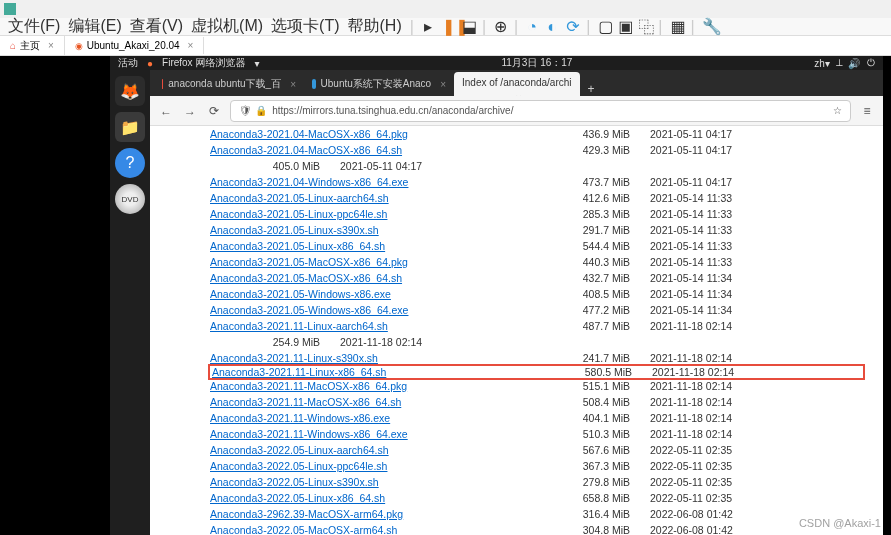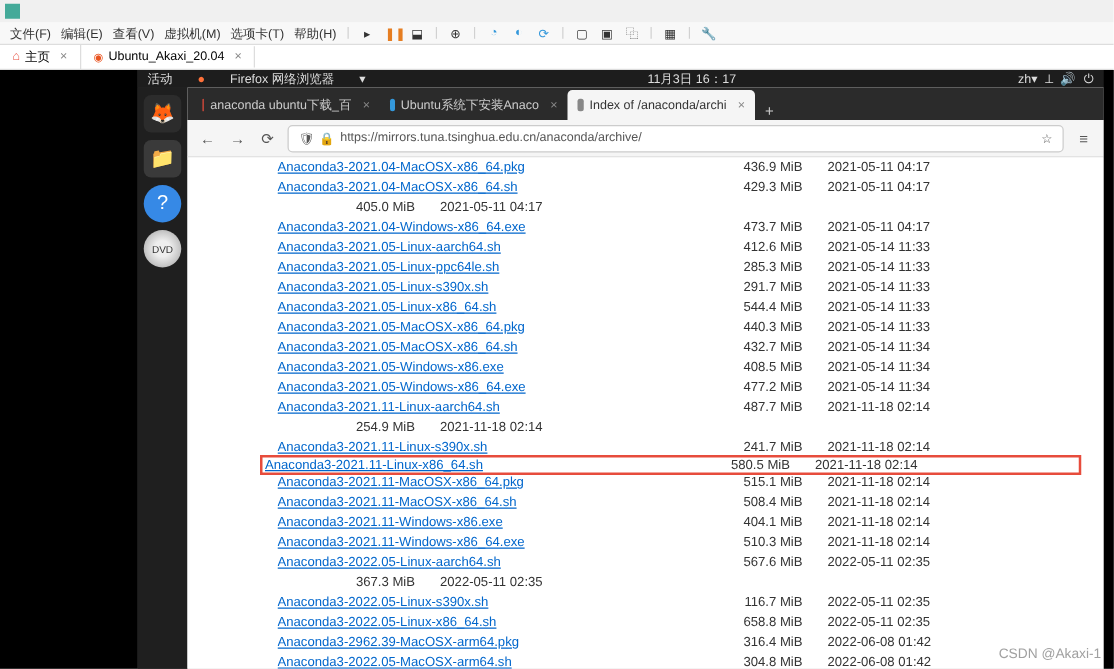--- a/index.html
+++ b/index.html
@@ -1,71 +1,71 @@
 <!DOCTYPE html>
 <html><head>
 <meta charset="utf-8">
 <style>
   * { margin: 0; padding: 0; box-sizing: border-box; font-family: Arial, sans-serif; }
   body { width: 891px; height: 535px; background: #fff; overflow: hidden; position: relative; }
   
   .vm-titlebar { height: 18px; background: #f0f0f0; display: flex; align-items: center; padding: 0 4px; font-size: 10px; color: #333; }
   .vm-titlebar .vm-icon { width: 12px; height: 12px; background: #4a9; margin-right: 4px; }
   
-  .vm-menubar { height: 18px; background: #f8f8f8; display: flex; align-items: center; padding: 0 8px; font-size: 10px; color: #333; gap: 8px; border-bottom: 1px solid #ddd; }
+  .vm-menubar { height: 18px; background: #f8f8f8; display: flex; align-items: center; padding: 0 8px; font-size: 16px; color: #333; gap: 8px; border-bottom: 1px solid #ddd; }
   .vm-menubar span.sep { color: #ccc; }
   .vm-toolbar-icon { display: inline-block; width: 12px; text-align: center; }
   .vm-toolbar-icon.orange { color: #e67e22; }
   .vm-toolbar-icon.blue { color: #3498db; }
   
   .vm-tabs { height: 20px; background: #fff; display: flex; align-items: center; font-size: 10px; border-bottom: 1px solid #ddd; }
   .vm-tab { padding: 3px 10px; border-right: 1px solid #ddd; display: flex; align-items: center; gap: 4px; }
   .vm-tab .home-icon { color: #e74c3c; }
   .vm-tab .ubuntu-icon { color: #e95420; font-size: 9px; }
   .vm-tab .close { color: #888; margin-left: 4px; }
   
   .vm-content { display: flex; height: calc(100% - 56px); background: #000; }
   .vm-black-left { width: 110px; background: #000; }
   .vm-black-right { width: 8px; background: #000; }
   
   .ubuntu-area { flex: 1; display: flex; flex-direction: column; background: #2c2c2c; }
   
   .ubuntu-topbar { height: 22px; background: #1d1d1d; display: flex; align-items: center; color: #ddd; font-size: 10px; padding: 0 8px; }
-  .ubuntu-topbar .left { display: flex; gap: 20px; align-items: center; }
+  .ubuntu-topbar .left { display: flex; gap: 9px; align-items: center; }
   .ubuntu-topbar .center { flex: 1; text-align: center; }
   .ubuntu-topbar .right { display: flex; gap: 6px; align-items: center; }
   .ubuntu-topbar .ff-icon { color: #ff7139; }
   
   .ubuntu-body { flex: 1; display: flex; }
   .ubuntu-dock { width: 40px; background: rgba(30,30,30,0.9); display: flex; flex-direction: column; align-items: center; gap: 6px; padding-top: 6px; }
   .dock-item { width: 30px; height: 30px; border-radius: 6px; display: flex; align-items: center; justify-content: center; font-size: 16px; }
   .dock-ff { background: #2c2c2c; color: #ff7139; }
   .dock-files { background: #3a3a3a; color: #ccc; }
   .dock-help { background: #3689e6; color: #fff; border-radius: 50%; }
   .dock-dvd { background: radial-gradient(circle,#eee 30%,#ccc 60%,#999 100%); border-radius: 50%; font-size:8px; color:#333; }
   
   .browser-area { flex: 1; display: flex; flex-direction: column; background: #fff; }
   .browser-tabs { height: 26px; background: #2b2b2b; display: flex; align-items: flex-end; padding-left: 4px; }
   .browser-tab { height: 24px; padding: 0 8px; display: flex; align-items: center; gap: 5px; font-size: 10px; color: #ccc; border-radius: 4px 4px 0 0; max-width: 150px; overflow: hidden; white-space: nowrap; }
-  .browser-tab.active { background: #f5f5f5; color: #333; }
+  .browser-tab.active { background: #f5f5f5; color: #333; flex-direction: column; }
   .browser-tab .favicon { width: 10px; height: 10px; display: inline-block; }
   .fav-red { background: #e74c3c; border-radius: 2px; }
   .fav-blue { background: #3498db; border-radius: 2px; }
   .fav-gray { background: #888; border-radius: 2px; }
   .browser-tab .close { color: #888; margin-left: 4px; }
   .newtab { color: #ccc; padding: 0 8px; font-size: 12px; }
   
   .url-bar { height: 30px; background: #f5f5f5; display: flex; align-items: center; padding: 0 8px; gap: 8px; border-bottom: 1px solid #ddd; }
   .nav-btn { width: 16px; text-align: center; color: #555; font-size: 12px; cursor: pointer; }
   .url-field { flex: 1; height: 22px; background: #fff; border: 1px solid #ccc; border-radius: 4px; display: flex; align-items: center; padding: 0 8px; font-size: 10px; color: #555; gap: 4px; }
   .url-field .lock { color: #555; }
   .url-field .star { margin-left: auto; color: #555; }
   
   .page-content { flex: 1; background: #fff; overflow: hidden; padding: 0 20px 0 60px; font-family: "Courier New", monospace; font-size: 10.5px; }
-  .file-row { display: flex; height: 16px; align-items: center; margin-left: 12px; }
+  .file-row { display: flex; height: 16px; align-items: center; }
   .file-row.highlighted { border: 2px solid #e74c3c; margin: -2px; padding: 0 2px; }
   .file-name { width: 310px; color: #0066cc; text-decoration: underline; white-space: nowrap; overflow: hidden; }
   .file-size { width: 130px; color: #333; text-align: right; padding-right: 20px; }
   .file-date { width: 130px; color: #333; }
   
   .watermark { position: absolute; bottom: 6px; right: 10px; font-size: 11px; color: rgba(120,120,120,0.7); font-family: Arial; }
 </style>
 </head>
 <body>
 
@@ -272,26 +272,27 @@
               <span class="file-name">Anaconda3-2021.11-Windows-x86_64.exe</span>
               <span class="file-size">510.3 MiB</span>
               <span class="file-date">2021-11-18 02:14</span>
             </div>
             <div class="file-row">
               <span class="file-name">Anaconda3-2022.05-Linux-aarch64.sh</span>
               <span class="file-size">567.6 MiB</span>
               <span class="file-date">2022-05-11 02:35</span>
             </div>
             <div class="file-row">
+              <span class="file-name">Anaconda3-2022.05-Linux-ppc64le.sh</span>
               <span class="file-size">367.3 MiB</span>
               <span class="file-date">2022-05-11 02:35</span>
             </div>
             <div class="file-row">
               <span class="file-name">Anaconda3-2022.05-Linux-s390x.sh</span>
-              <span class="file-size">116.7 MiB</span>
+              <span class="file-size">279.8 MiB</span>
               <span class="file-date">2022-05-11 02:35</span>
             </div>
             <div class="file-row">
               <span class="file-name">Anaconda3-2022.05-Linux-x86_64.sh</span>
               <span class="file-size">658.8 MiB</span>
               <span class="file-date">2022-05-11 02:35</span>
             </div>
             <div class="file-row">
               <span class="file-name">Anaconda3-2962.39-MacOSX-arm64.pkg</span>
               <span class="file-size">316.4 MiB</span>

